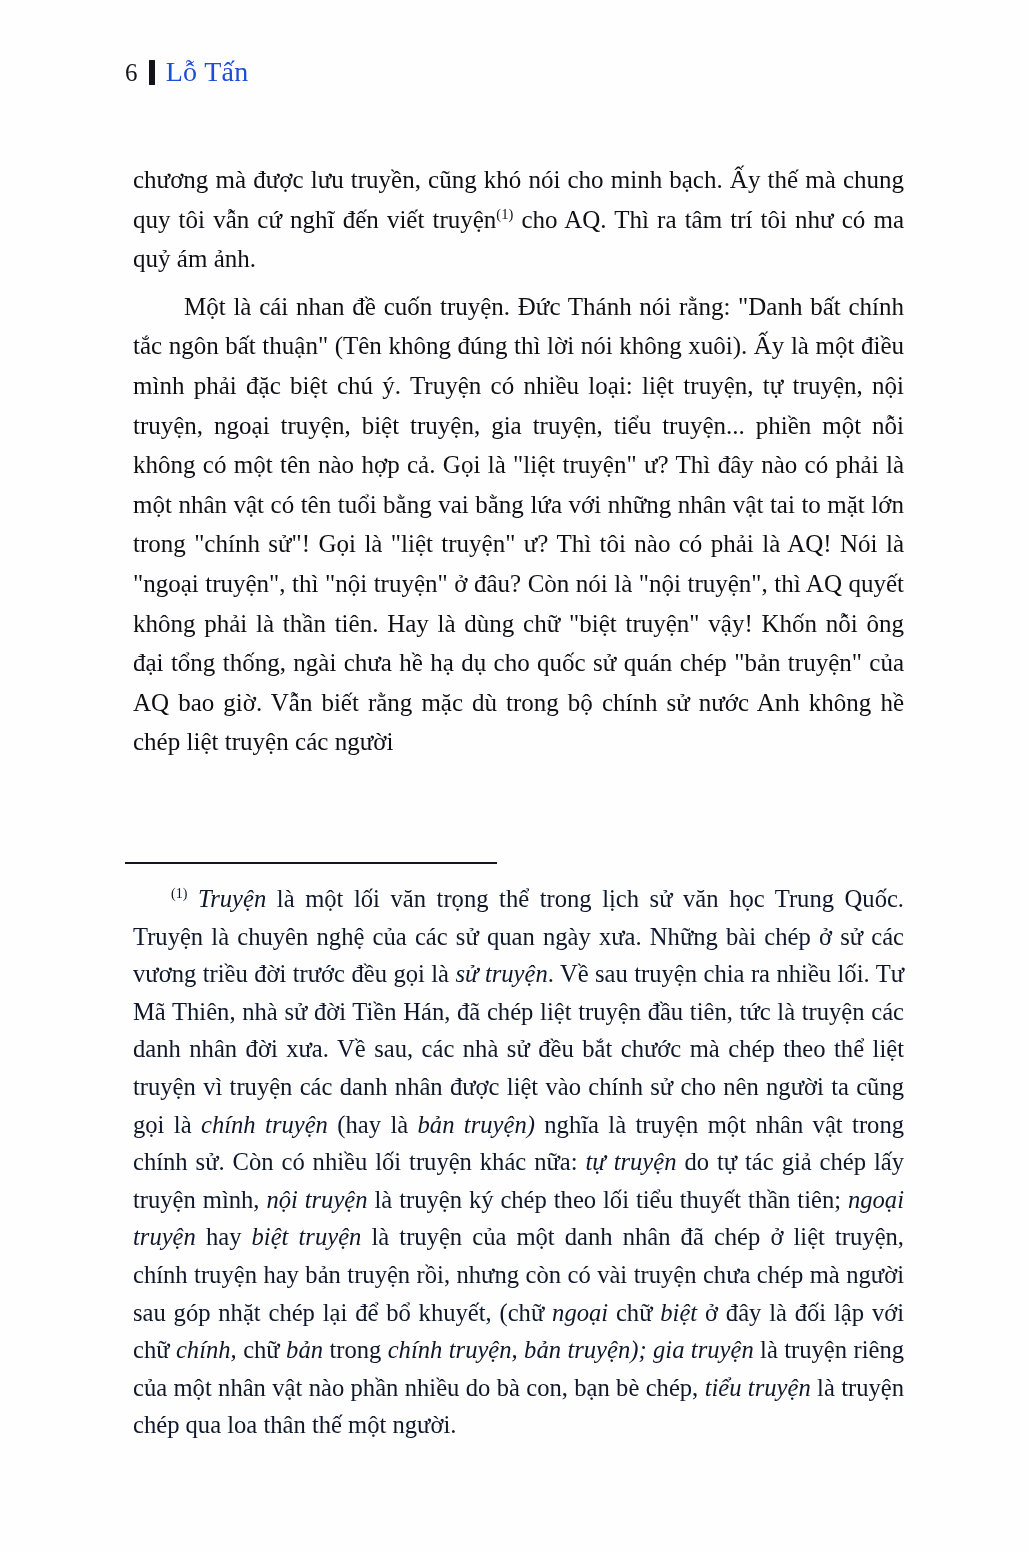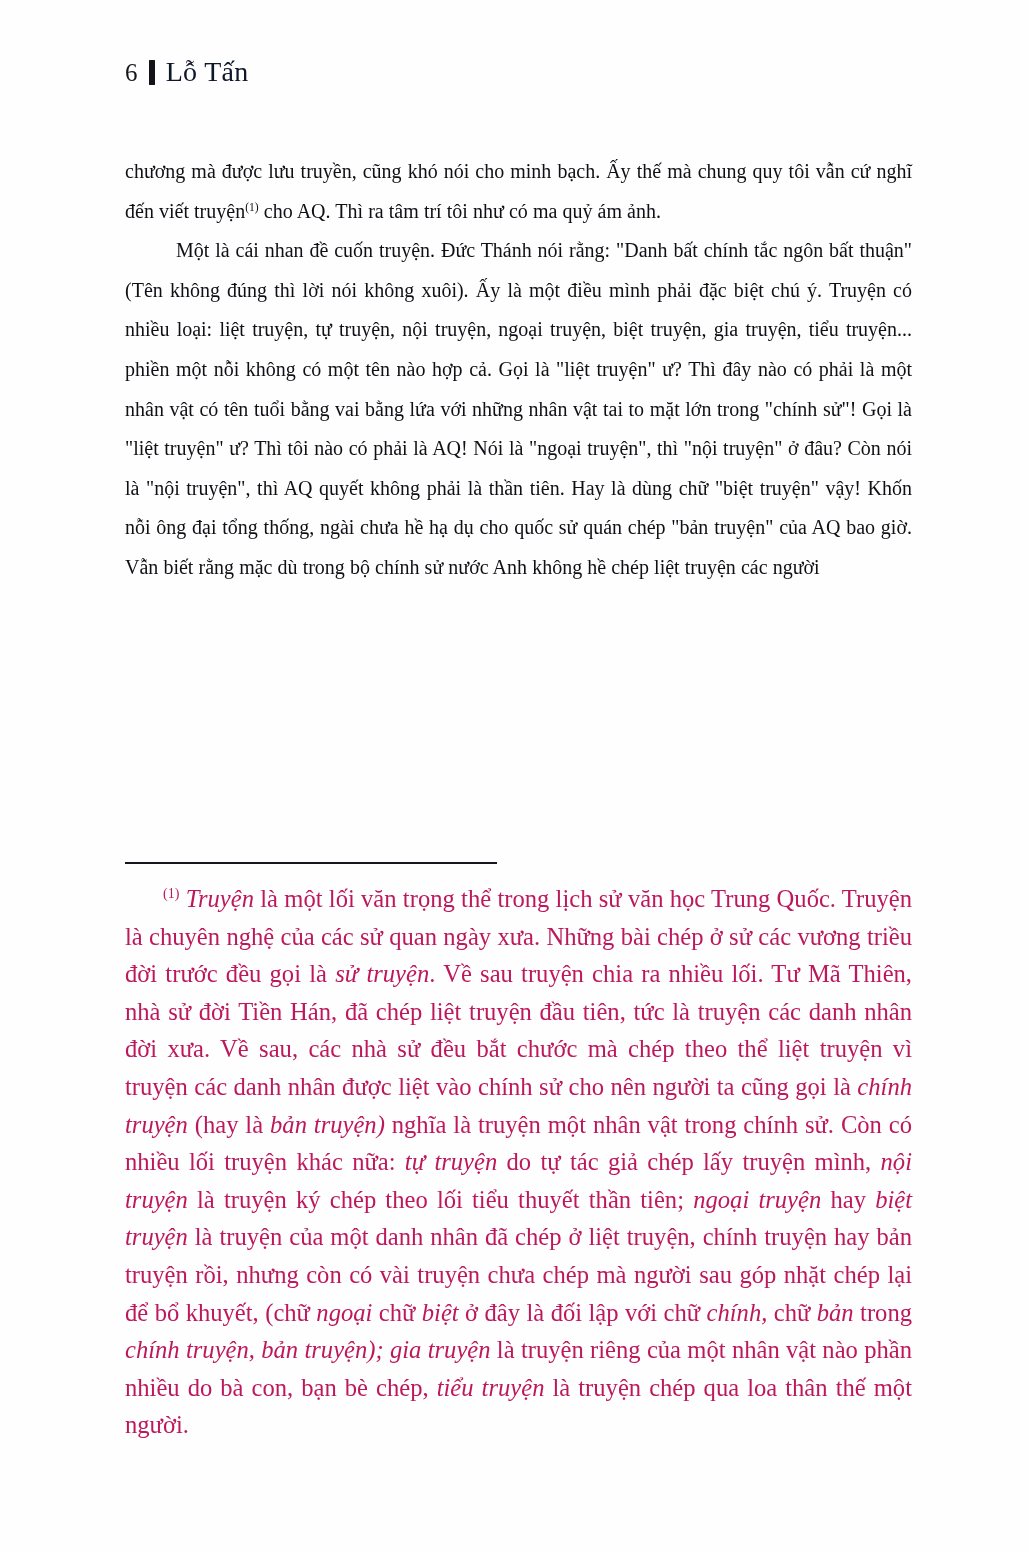--- a/index.html
+++ b/index.html
@@ -40,34 +40,34 @@
   .head-rule {
     display: inline-block;
     width: 6px;
     height: 25px;
     background: #141319;
     border-radius: 0.5px;
   }
   .head-title {
     font-size: 28px;
     line-height: 1;
-    color: #0f172a;
+    color: #1d4ed8;
     letter-spacing: 0.3px;
   }
 
   
   .textblock {
     position: absolute;
     left: 125px;
     top: 152px;
     width: 787px;
   }
   .textblock p {
-    margin: 0;
-    font-size: 20px;
+    margin: 8px;
+    font-size: 25px;
     line-height: 39.6px;
     text-align: justify;
     text-justify: inter-word;
     text-indent: 51px;
     color: #100f15;
     hyphens: none;
     word-spacing: 0.1px;
   }
   .textblock p.no-indent {
     text-indent: 0;
@@ -85,27 +85,27 @@
     top: 862px;
     width: 787px;
   }
   .fn-rule {
     width: 372px;
     height: 0;
     border-top: 2.3px solid #17161c;
     margin: 0 0 16px 0;
   }
   .footnote p {
-    margin: 0;
+    margin: 8px;
     font-size: 24.6px;
     line-height: 37.6px;
     text-align: justify;
     text-justify: inter-word;
     text-indent: 38px;
-    color: #be185d;
+    color: #0f172a;
     hyphens: none;
   }
   .footnote i, .textblock i {
     font-style: italic;
   }
   .fn-marker {
     font-size: 0.57em;
     vertical-align: 0.66em;
     line-height: 0;
   }

